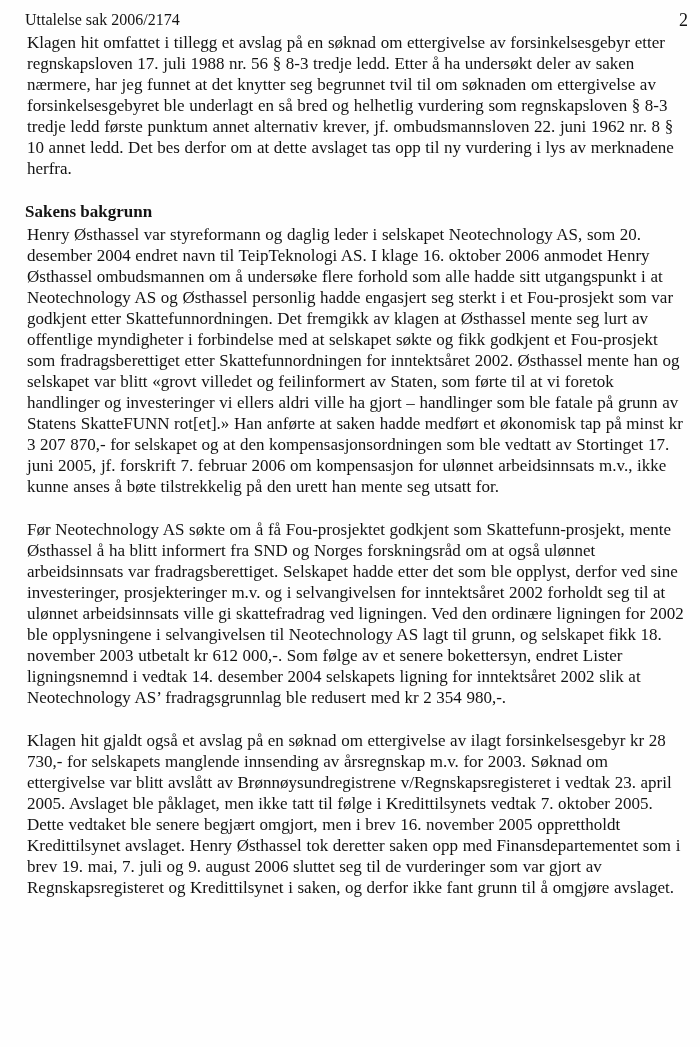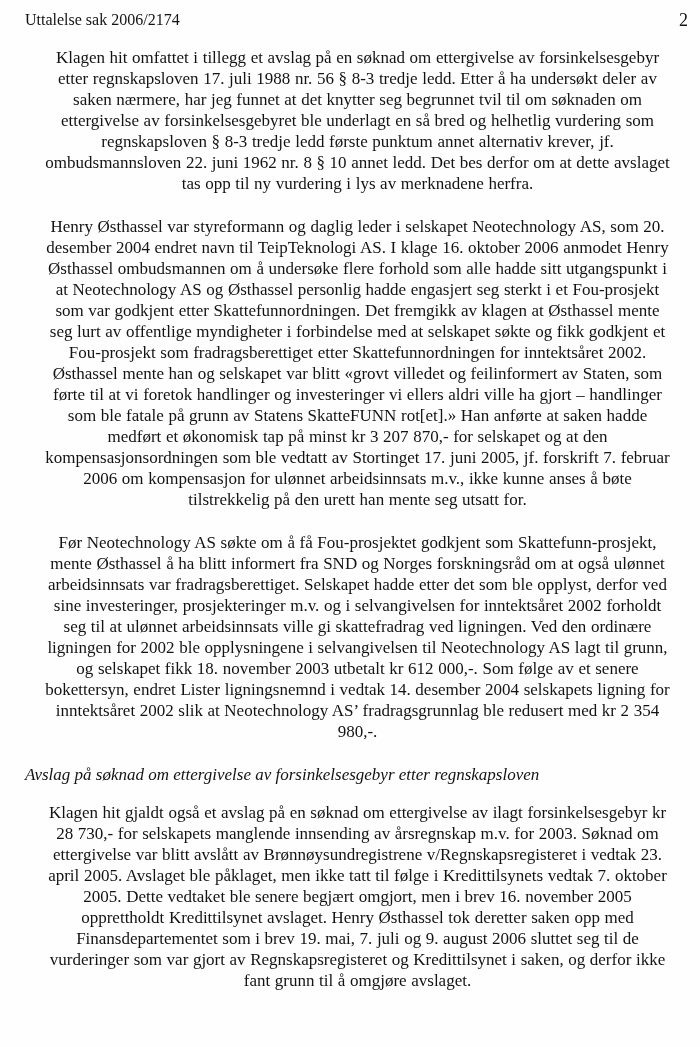--- a/index.html
+++ b/index.html
@@ -29,22 +29,22 @@
   .doc-header-title {
     font-size: 16px;
     line-height: 20px;
   }
   .doc-page-number {
     font-size: 18px;
     line-height: 20px;
     padding-right: 2px;
   }
   p.doc-paragraph {
-    margin: 17px;
-    text-align: center;
+    margin: 2px;
+    text-align: left;
     word-spacing: 0.02em;
   }
   .intro {
     margin-top: 27px;
   }
   .doc-section {
     margin-top: 22px;
   }
   .section-heading {
     margin: 0;
@@ -64,25 +64,25 @@
 <div class="doc-page">
 
   <div class="doc-header">
     <span class="doc-header-title">Uttalelse sak 2006/2174</span>
     <span class="doc-page-number">2</span>
   </div>
 
   <p class="doc-paragraph intro">Klagen hit omfattet i tillegg et avslag på en søknad om ettergivelse av forsinkelsesgebyr etter regnskapsloven 17. juli 1988 nr. 56 § 8-3 tredje ledd. Etter å ha undersøkt deler av saken nærmere, har jeg funnet at det knytter seg begrunnet tvil til om søknaden om ettergivelse av forsinkelsesgebyret ble underlagt en så bred og helhetlig vurdering som regnskapsloven § 8-3 tredje ledd første punktum annet alternativ krever, jf. ombudsmannsloven 22. juni 1962 nr. 8 § 10 annet ledd. Det bes derfor om at dette avslaget tas opp til ny vurdering i lys av merknadene herfra.</p>
 
   <div class="doc-section">
+    <h2 class="section-heading">Sakens bakgrunn</h2>
     <p class="doc-paragraph">Henry Østhassel var styreformann og daglig leder i selskapet Neotechnology AS, som 20. desember 2004 endret navn til TeipTeknologi AS. I klage 16. oktober 2006 anmodet Henry Østhassel ombudsmannen om å undersøke flere forhold som alle hadde sitt utgangspunkt i at Neotechnology AS og Østhassel personlig hadde engasjert seg sterkt i et Fou-prosjekt som var godkjent etter Skattefunnordningen. Det fremgikk av klagen at Østhassel mente seg lurt av offentlige myndigheter i forbindelse med at selskapet søkte og fikk godkjent et Fou-prosjekt som fradragsberettiget etter Skattefunnordningen for inntektsåret 2002. Østhassel mente han og selskapet var blitt «grovt villedet og feilinformert av Staten, som førte til at vi foretok handlinger og investeringer vi ellers aldri ville ha gjort – handlinger som ble fatale på grunn av Statens SkatteFUNN rot[et].» Han anførte at saken hadde medført et økonomisk tap på minst kr 3 207 870,- for selskapet og at den kompensasjonsordningen som ble vedtatt av Stortinget 17. juni 2005, jf. forskrift 7. februar 2006 om kompensasjon for ulønnet arbeidsinnsats m.v., ikke kunne anses å bøte tilstrekkelig på den urett han mente seg utsatt for.</p>
   </div>
 
   <div class="doc-section">
     <p class="doc-paragraph">Før Neotechnology AS søkte om å få Fou-prosjektet godkjent som Skattefunn-prosjekt, mente Østhassel å ha blitt informert fra SND og Norges forskningsråd om at også ulønnet arbeidsinnsats var fradragsberettiget. Selskapet hadde etter det som ble opplyst, derfor ved sine investeringer, prosjekteringer m.v. og i selvangivelsen for inntektsåret 2002 forholdt seg til at ulønnet arbeidsinnsats ville gi skattefradrag ved ligningen. Ved den ordinære ligningen for 2002 ble opplysningene i selvangivelsen til Neotechnology AS lagt til grunn, og selskapet fikk 18. november 2003 utbetalt kr 612 000,-. Som følge av et senere bokettersyn, endret Lister ligningsnemnd i vedtak 14. desember 2004 selskapets ligning for inntektsåret 2002 slik at Neotechnology AS’ fradragsgrunnlag ble redusert med kr 2 354 980,-.</p>
   </div>
 
   <div class="doc-section">
-    <h2 class="section-heading italic">Avslag på søknad om ettergivelse av forsinkelsesgebyr etter regnskapsloven</h2>
     <p class="doc-paragraph">Klagen hit gjaldt også et avslag på en søknad om ettergivelse av ilagt forsinkelsesgebyr kr 28 730,- for selskapets manglende innsending av årsregnskap m.v. for 2003. Søknad om ettergivelse var blitt avslått av Brønnøysundregistrene v/Regnskapsregisteret i vedtak 23. april 2005. Avslaget ble påklaget, men ikke tatt til følge i Kredittilsynets vedtak 7. oktober 2005. Dette vedtaket ble senere begjært omgjort, men i brev 16. november 2005 opprettholdt Kredittilsynet avslaget. Henry Østhassel tok deretter saken opp med Finansdepartementet som i brev 19. mai, 7. juli og 9. august 2006 sluttet seg til de vurderinger som var gjort av Regnskapsregisteret og Kredittilsynet i saken, og derfor ikke fant grunn til å omgjøre avslaget.</p>
   </div>
 
 </div>
 
 </body></html>

